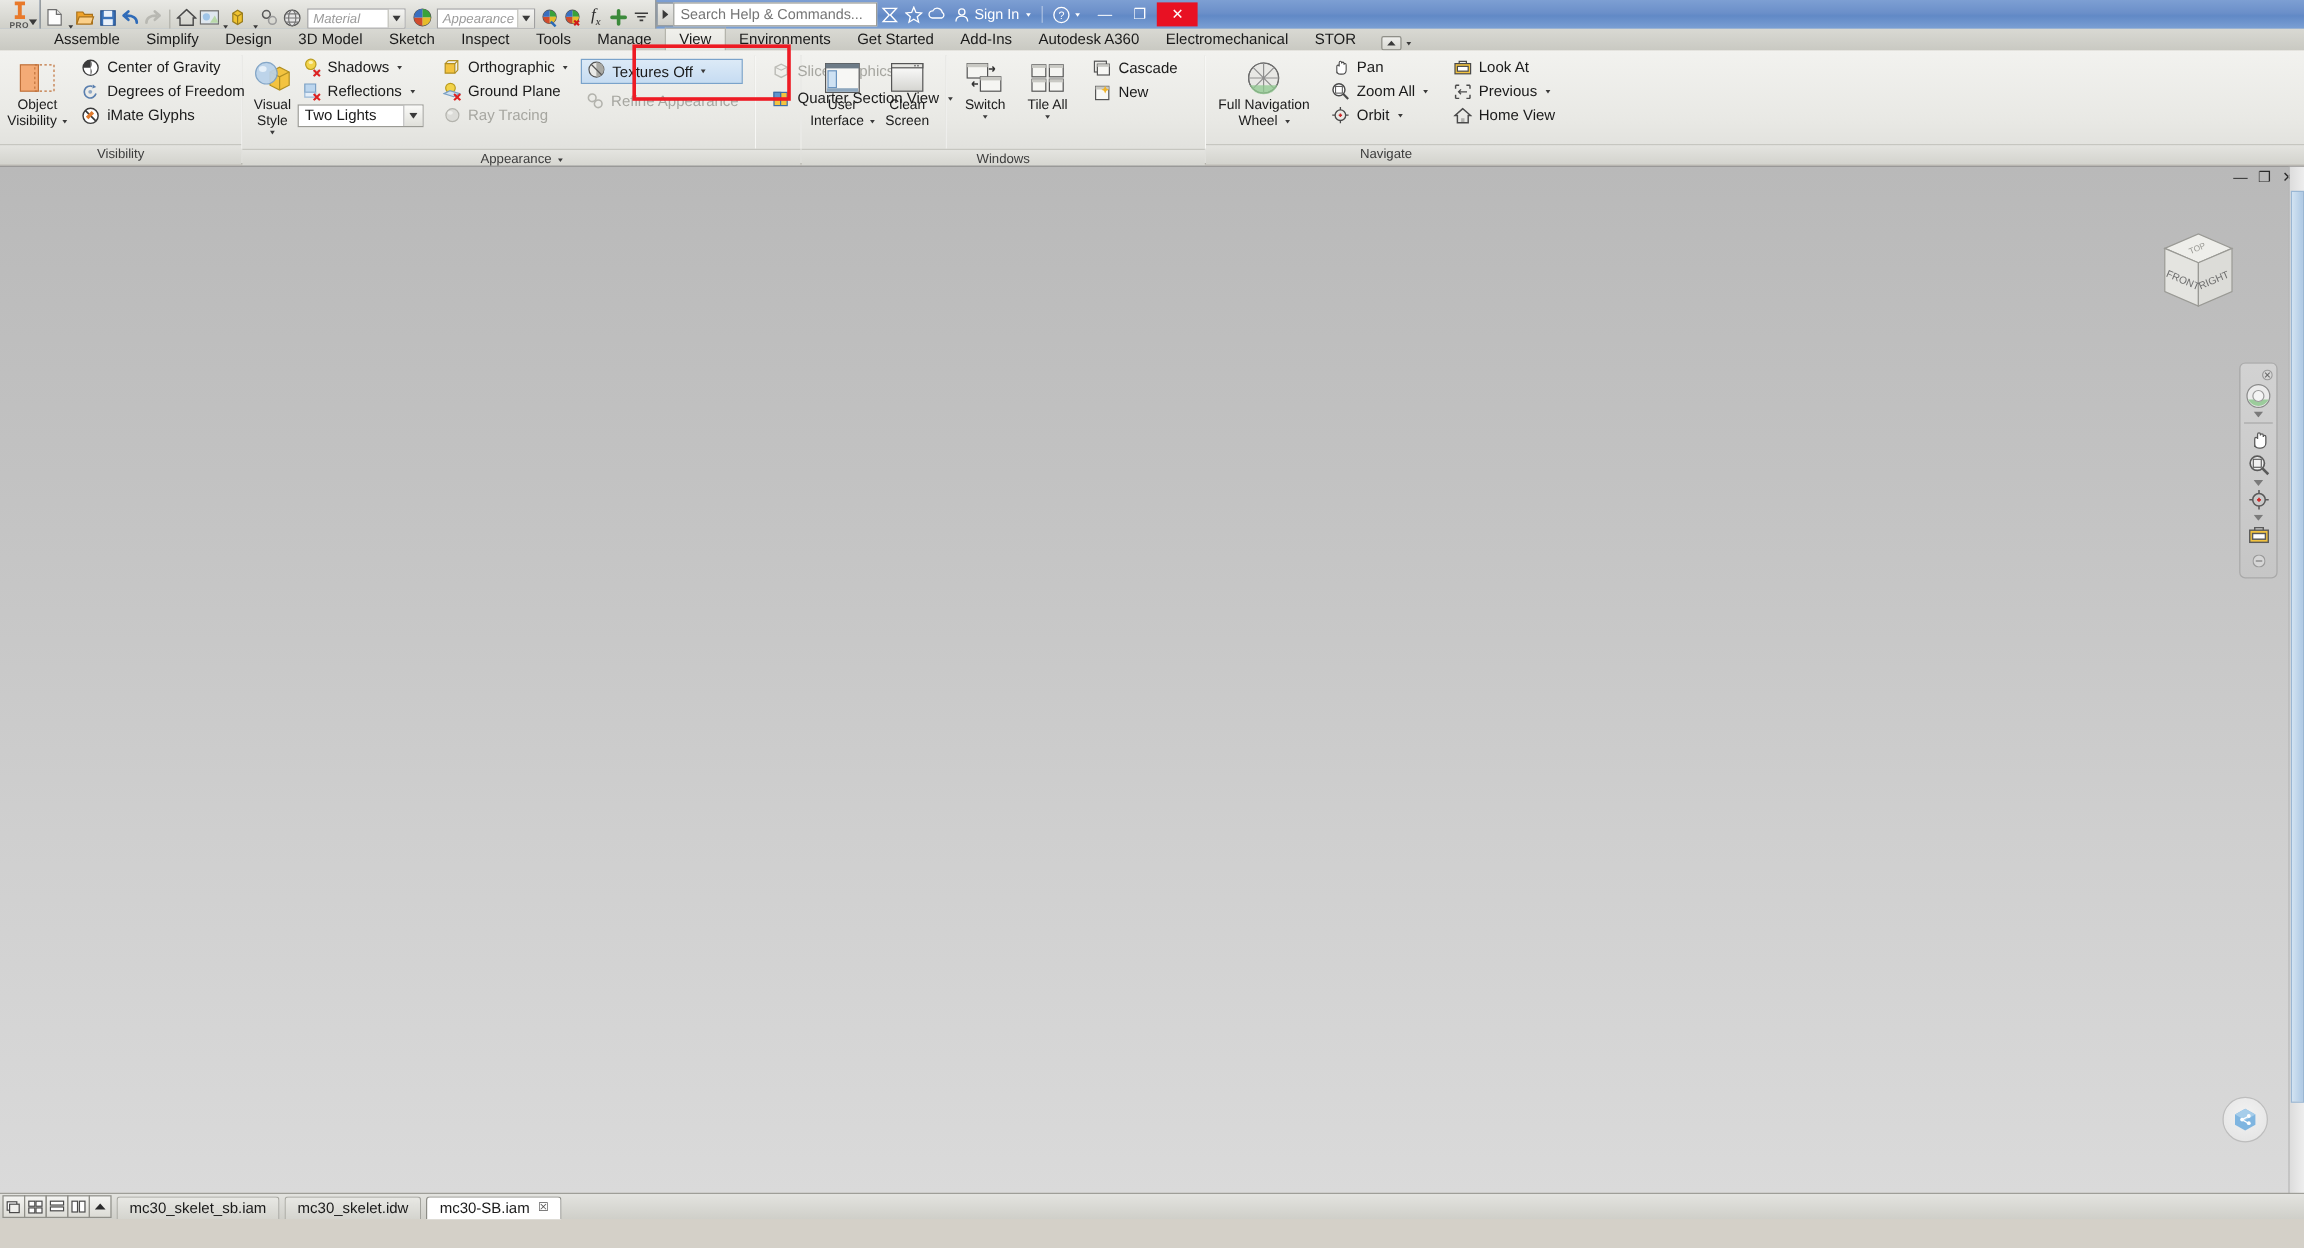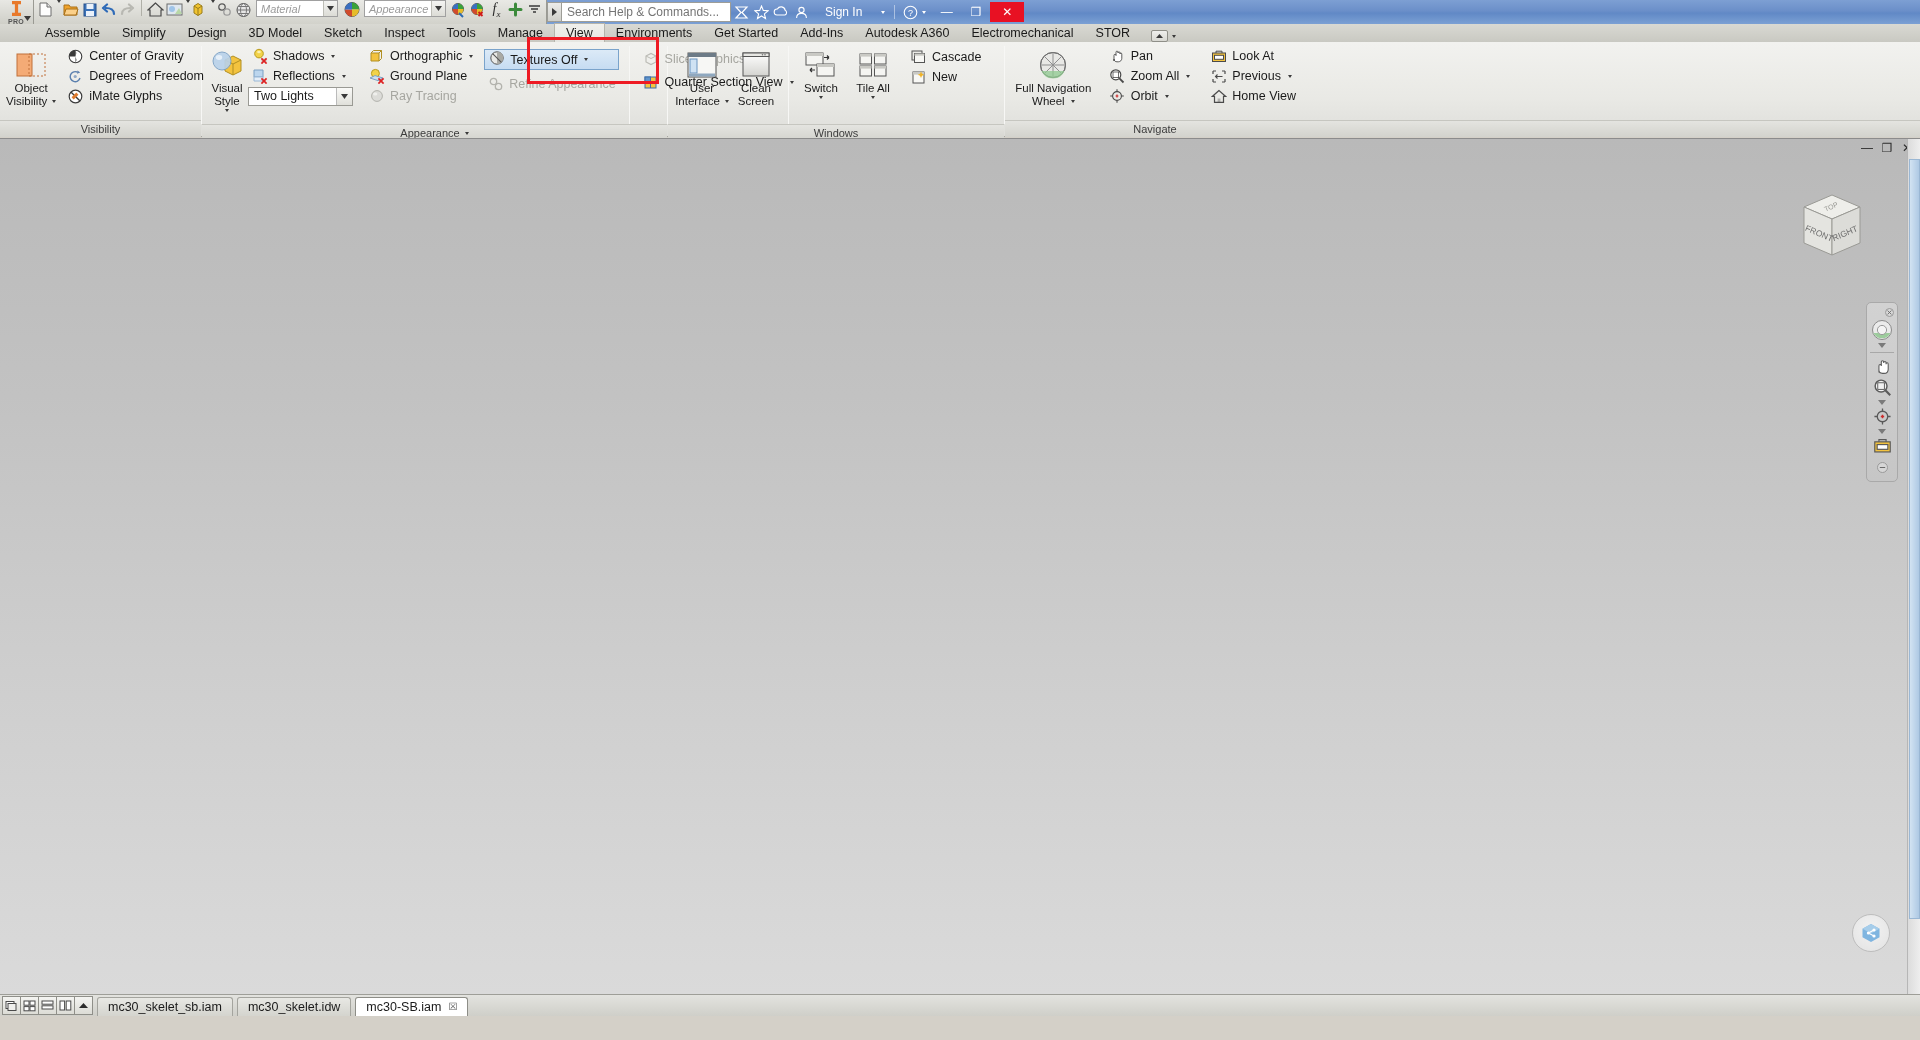--- a/index.html
+++ b/index.html
@@ -29,21 +29,21 @@
     position: absolute; left: 12px; top: 1px; width: 9px; height: 15px;
     background: #e8792b;
     clip-path: polygon(0 0,100% 0,100% 22%,68% 22%,68% 78%,100% 78%,100% 100%,0 100%,0 78%,32% 78%,32% 22%,0 22%);
   }
   .app-logo .pro {
     position: absolute; left: 8px; bottom: -1px; font-size: 7px; color: #555;
     font-weight: bold; letter-spacing: .3px;
   }
   .app-logo .caret { position: absolute; right: 2px; top: 9px; }
 
-  .qat { display: flex; align-items: flex-start; height: 24px; padding: 0 2px;
+  .qat { display: flex; align-items: flex-end; height: 24px; padding: 0 2px;
     background: linear-gradient(to bottom,#e9e9e5,#d2d2cb);
     border-right: 1px solid #9a9a93; }
   .qat-sep { width: 1px; height: 16px; background: #b0b0a8; margin: 0 4px; }
   .qbtn { width: 19px; height: 19px; display: flex; align-items: center; justify-content: center;
     position: relative; }
   .qbtn svg, .qbtn .ic { display:block; }
   .dd-arrow { width:0;height:0;border-left:3px solid transparent;border-right:3px solid transparent;
     border-top:4px solid #3a3a3a; margin-left:2px; }
   .dd-arrow.sm { border-left-width:2.5px;border-right-width:2.5px;border-top-width:3.5px; }
 
@@ -66,21 +66,21 @@
   .title-text .fname { margin-left: 30px; }
 
   .search-wrap { display: flex; align-items: center; height: 24px; }
   .search-arrow { width: 14px; height: 20px; display:flex;align-items:center;justify-content:center;
     background: linear-gradient(to bottom,#ececea,#cfcfc9); border:1px solid #9d9d97; border-right:none;}
   .search-box {
     width: 170px; height: 20px; background: #fff; border: 1px solid #9d9d97;
     font-size: 12px; color: #0f766e; padding-left: 5px; line-height: 18px;
   }
   .tb-icon { width: 20px; height: 24px; display: flex; align-items: center; justify-content: center; }
-  .signin { color: #fff; font-size: 12px; display: flex; align-items: center; gap: 17px; padding: 0 4px; }
+  .signin { color: #fff; font-size: 12px; display: flex; align-items: center; gap: 4px; padding: 0 4px; }
   .tb-sep { width:1px;height:14px;background:rgba(255,255,255,.45);margin:0 5px; }
   .wbtn {
     width: 29px; height: 20px; display: flex; align-items: center; justify-content: center;
     color: #fff; font-size: 12px;
   }
   .wbtn.close { background: #e81123; width: 34px; }
 
   
   .tabrow {
     position: absolute; left: 0; top: 24px; width: 1920px; height: 18px;

